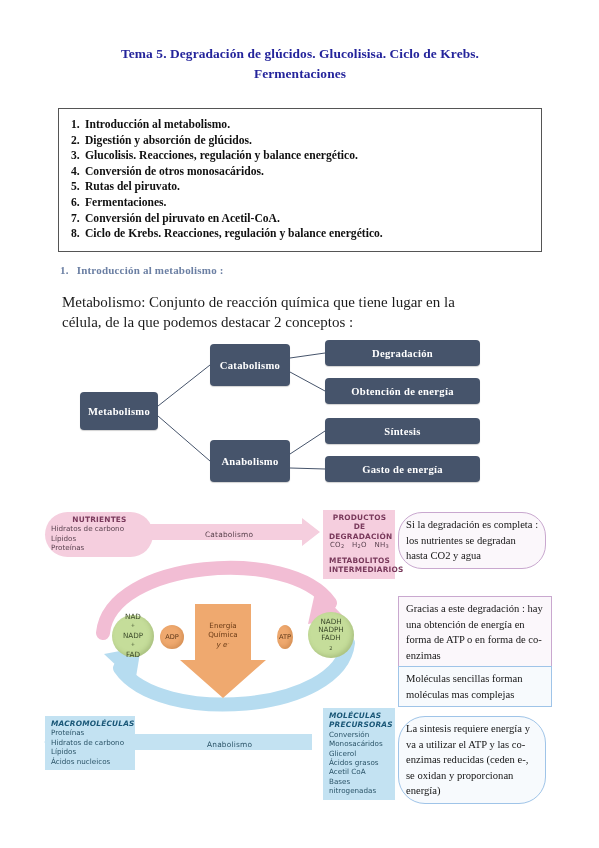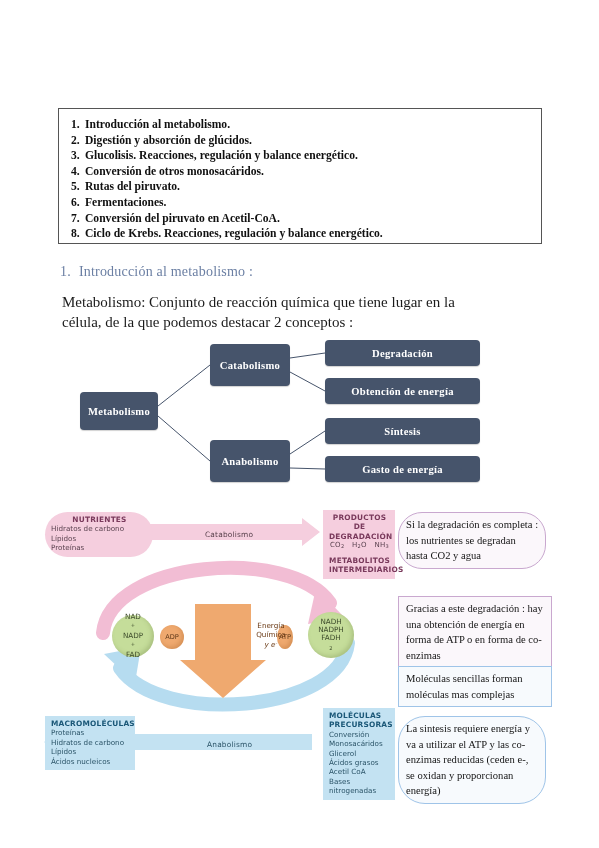--- a/index.html
+++ b/index.html
@@ -32,21 +32,21 @@
   #doc-title .line2 { display: block; }
 
   
   #index-box {
     position: absolute;
     left: 58px;
     top: 108px;
     width: 484px;
     box-sizing: border-box;
     border: 1.3px solid #555;
-    padding: 8px 10px 1px 12px;
+    padding: 8px 10px 9px 12px;
     background: #fff;
   }
   #index-box ol {
     margin: 0;
     padding: 0;
     list-style: none;
   }
   #index-box li {
     font-weight: bold;
     font-size: 11.6px;
@@ -54,22 +54,22 @@
     color: #101010;
     white-space: nowrap;
   }
   #index-box li .num { display: inline-block; min-width: 14px; }
 
   
   #section-heading {
     position: absolute;
     left: 60px;
     top: 264px;
-    font-weight: normal;
-    font-size: 14px;
+    font-weight: bold;
+    font-size: 11px;
     color: #6b7fa3;
     letter-spacing: 0.2px;
   }
   #section-heading .sec-num { margin-right: 8px; }
 
   
   #intro-paragraph {
     position: absolute;
     left: 62px;
     top: 292px;
@@ -156,21 +156,21 @@
     line-height: 9.4px;
     text-align: center;
   }
   .panel .pitem {
     font-size: 7.2px;
     color: #5b4350;
     line-height: 9.4px;
   }
   .panel.pink { background: #f5cede; }
   .panel.blue { background: #c3e2f2; }
-  .panel.blue .ptitle { color: #1b5878; text-align: left; }
+  .panel.blue .ptitle { color: #1b5878; text-align: left; font-style: italic; }
   .panel.blue .pitem  { color: #2b5468; }
 
   #panel-nutrientes { left: 5px; top: 4px; width: 108px; border-radius: 24px; }
   #panel-nutrientes .ptitle { text-align: center; }
   #panel-nutrientes .pitem { text-align: left; }
 
   #panel-productos { left: 283px; top: 2px; width: 72px; }
   #panel-productos .row-formula {
     font-size: 7px; text-align: center; letter-spacing: 0.3px; color: #5b4350;
   }
@@ -224,37 +224,38 @@
   #energy-text {
     position: absolute;
     left: 155px;
     top: 113px;
     width: 56px;
     text-align: center;
     font-family: "DejaVu Sans", sans-serif;
     font-size: 7.2px;
     line-height: 9.2px;
     color: #6b3b16;
-    padding-left: 48px;
   }
   #energy-text .ital { font-style: italic; }
 
   #cycle-svg {
     position: absolute;
     left: 0; top: 0;
     width: 520px; height: 310px;
     overflow: visible;
   }
   sub { font-size: 0.72em; vertical-align: -0.22em; }
   sup { font-size: 0.72em; vertical-align: 0.38em; }
 </style>
 </head>
 <body>
 
 <div id="doc-title">
+  <span>Tema 5. Degradación de glúcidos.  Glucolisisa. Ciclo de Krebs.</span>
+  <span class="line2">Fermentaciones</span>
 </div>
 
 <div id="index-box">
   <ol>
     <li><span class="num">1.</span><span>Introducción al metabolismo.</span></li>
     <li><span class="num">2.</span><span>Digestión y absorción de glúcidos.</span></li>
     <li><span class="num">3.</span><span>Glucolisis. Reacciones, regulación y balance energético.</span></li>
     <li><span class="num">4.</span><span>Conversión de otros monosacáridos.</span></li>
     <li><span class="num">5.</span><span>Rutas del piruvato.</span></li>
     <li><span class="num">6.</span><span>Fermentaciones.</span></li>

